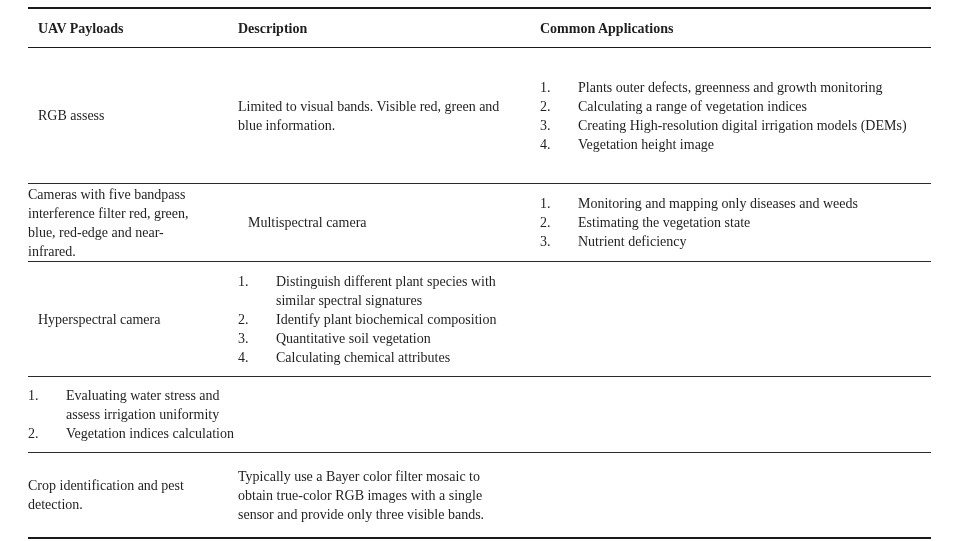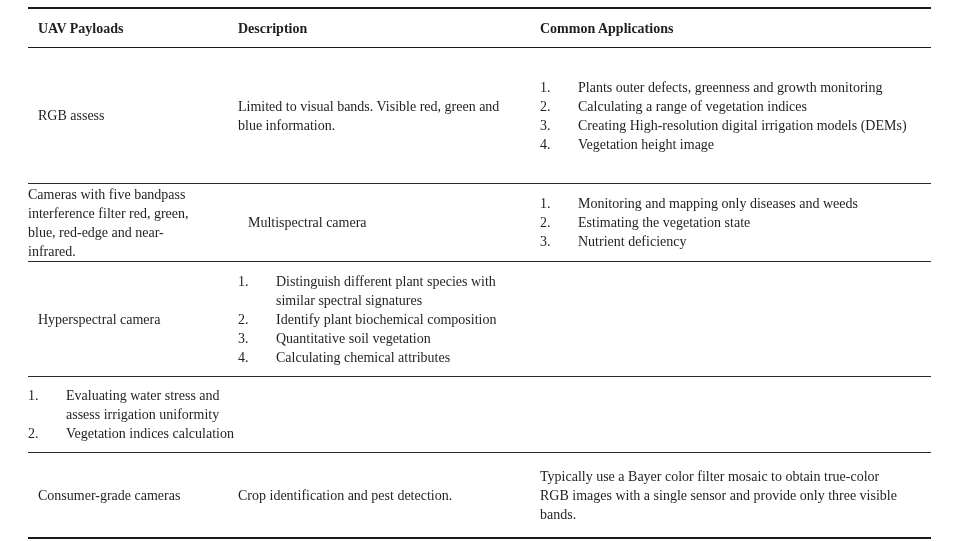--- a/index.html
+++ b/index.html
@@ -143,20 +143,19 @@
         </div>
         <div class="app-item">
           <span class="app-num">2.</span>
           <span class="app-text">Vegetation indices calculation</span>
         </div>
       </div>
     </div>
   </div>
 
   <div class="t-row r5">
-    <div class="cell c1">Consumer-grade cameras</div>
     <div class="cell c3">
       <span>Crop identification and pest detection.</span>
     </div>
     <div class="cell c2">Typically use a Bayer color filter mosaic to obtain true-color RGB images with a single sensor and provide only three visible bands.</div>
   </div>
 
 </div>
 
 </body></html>

